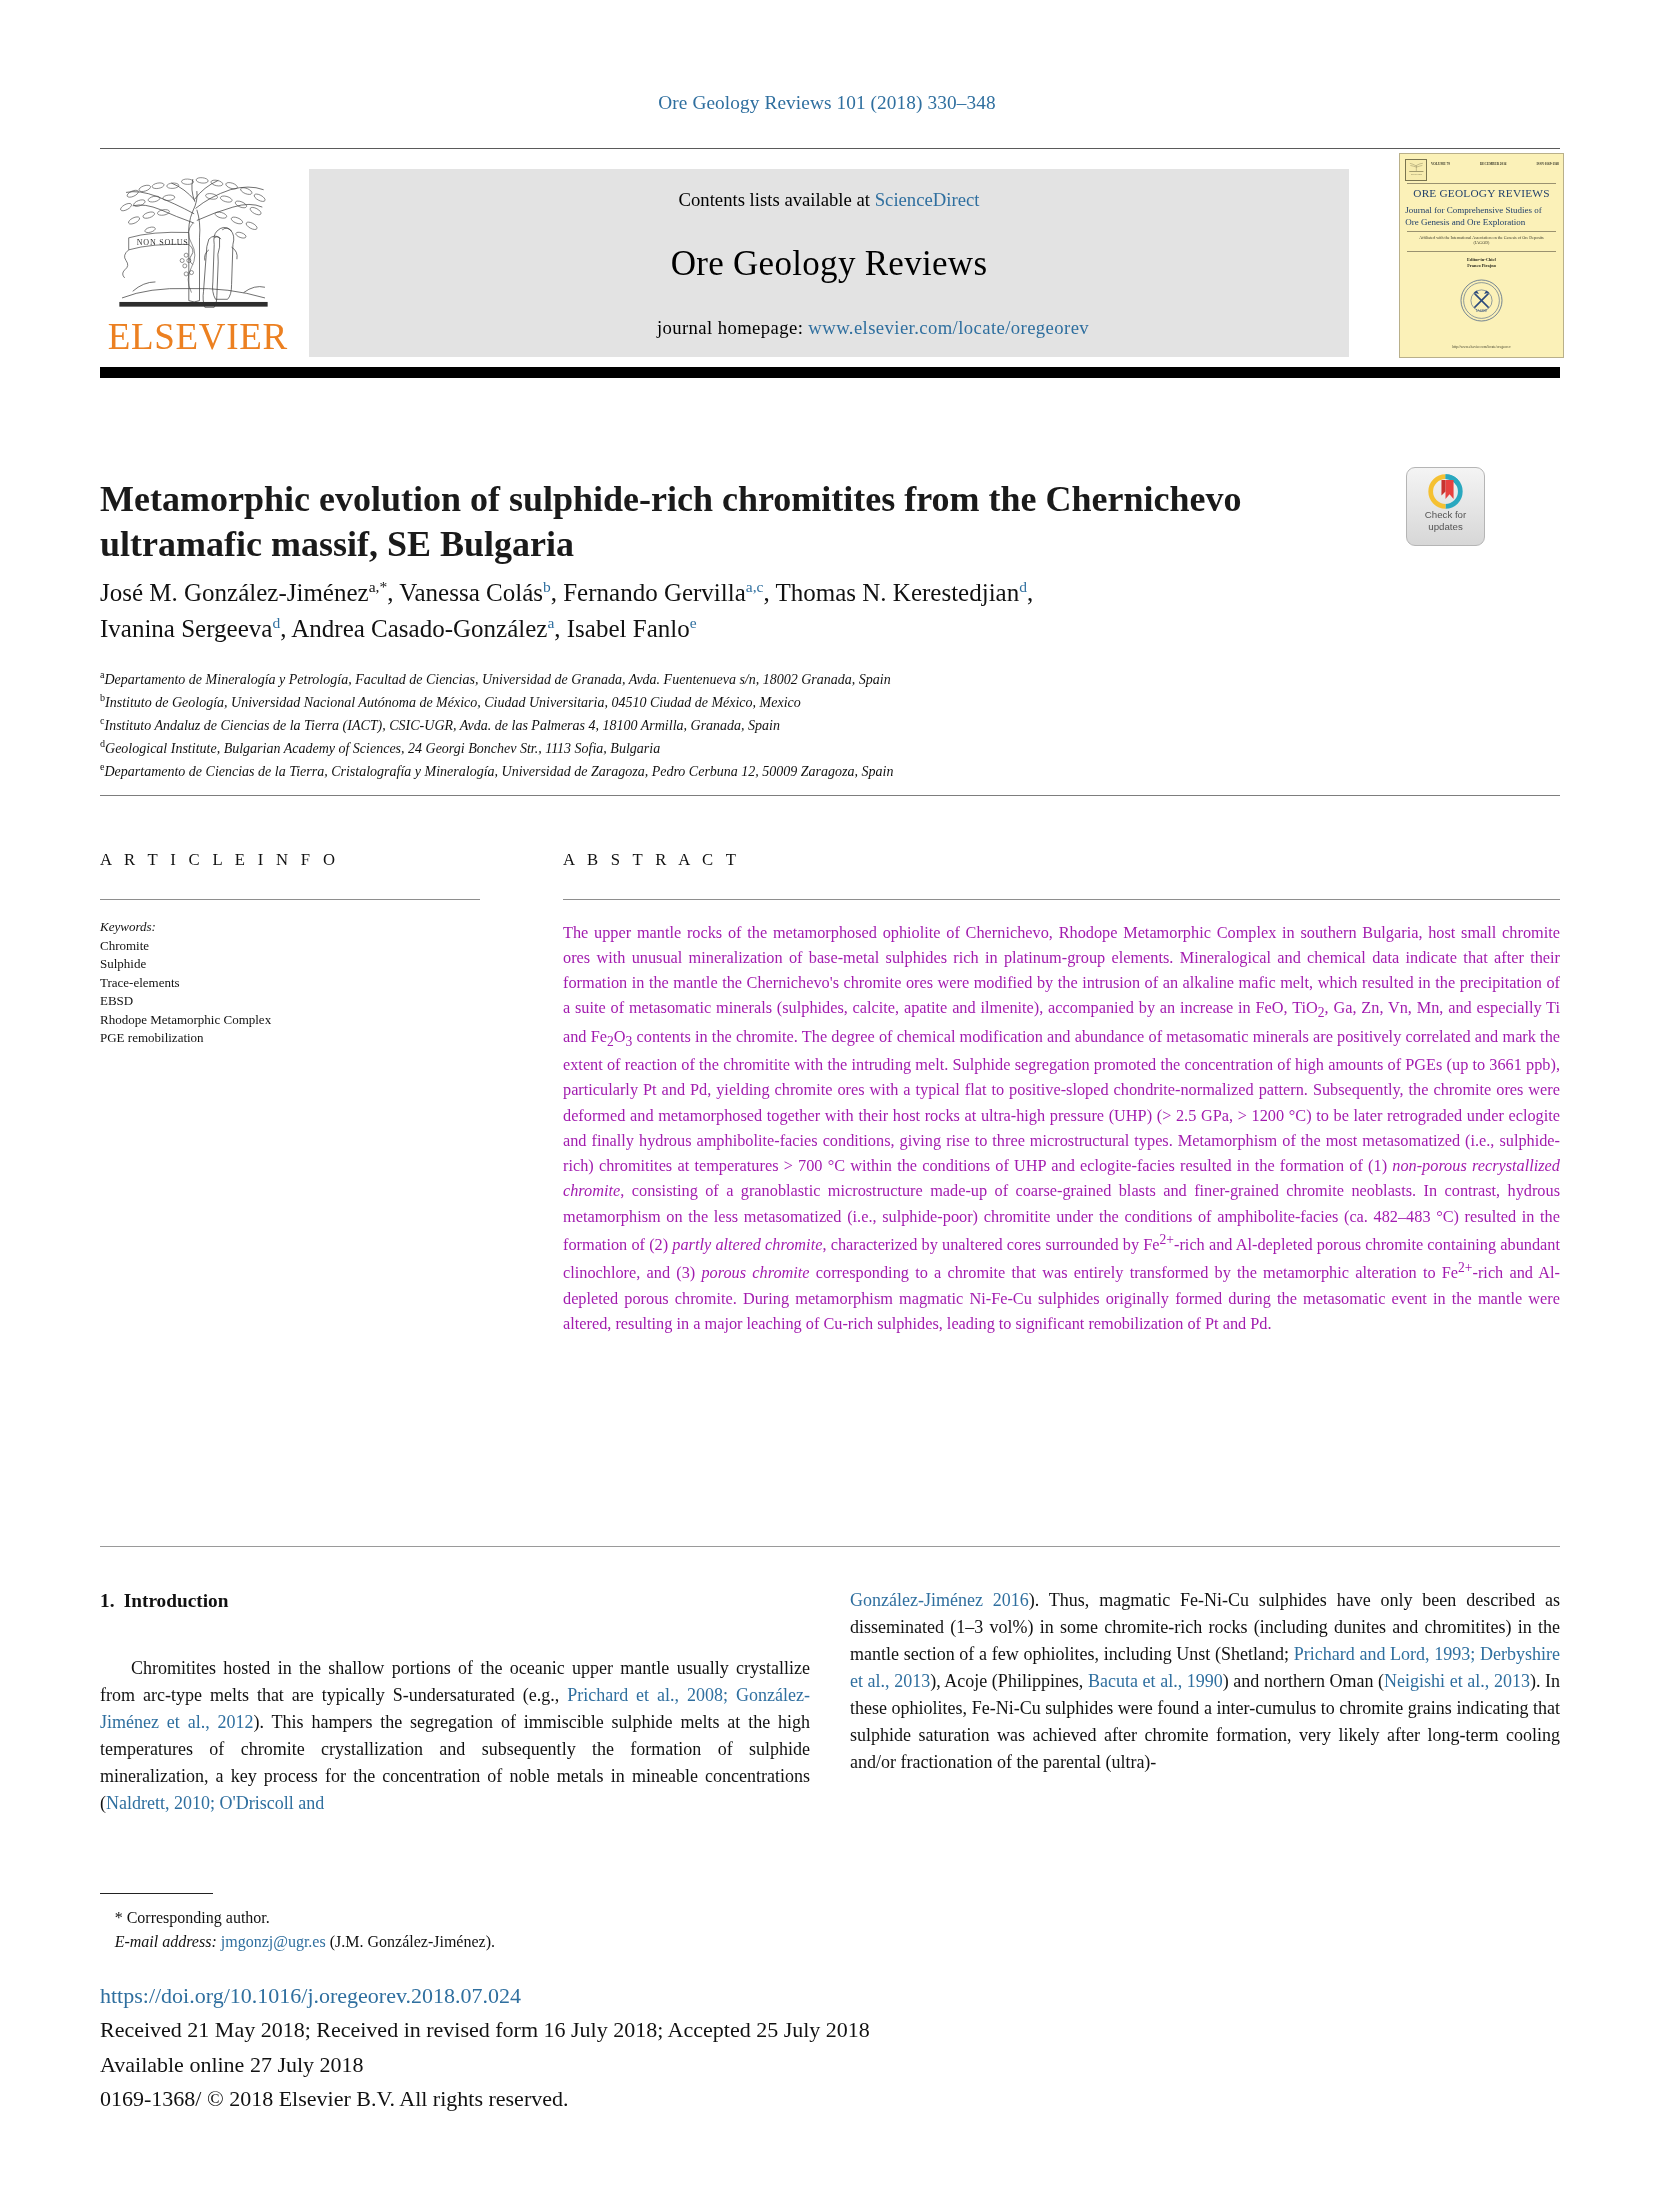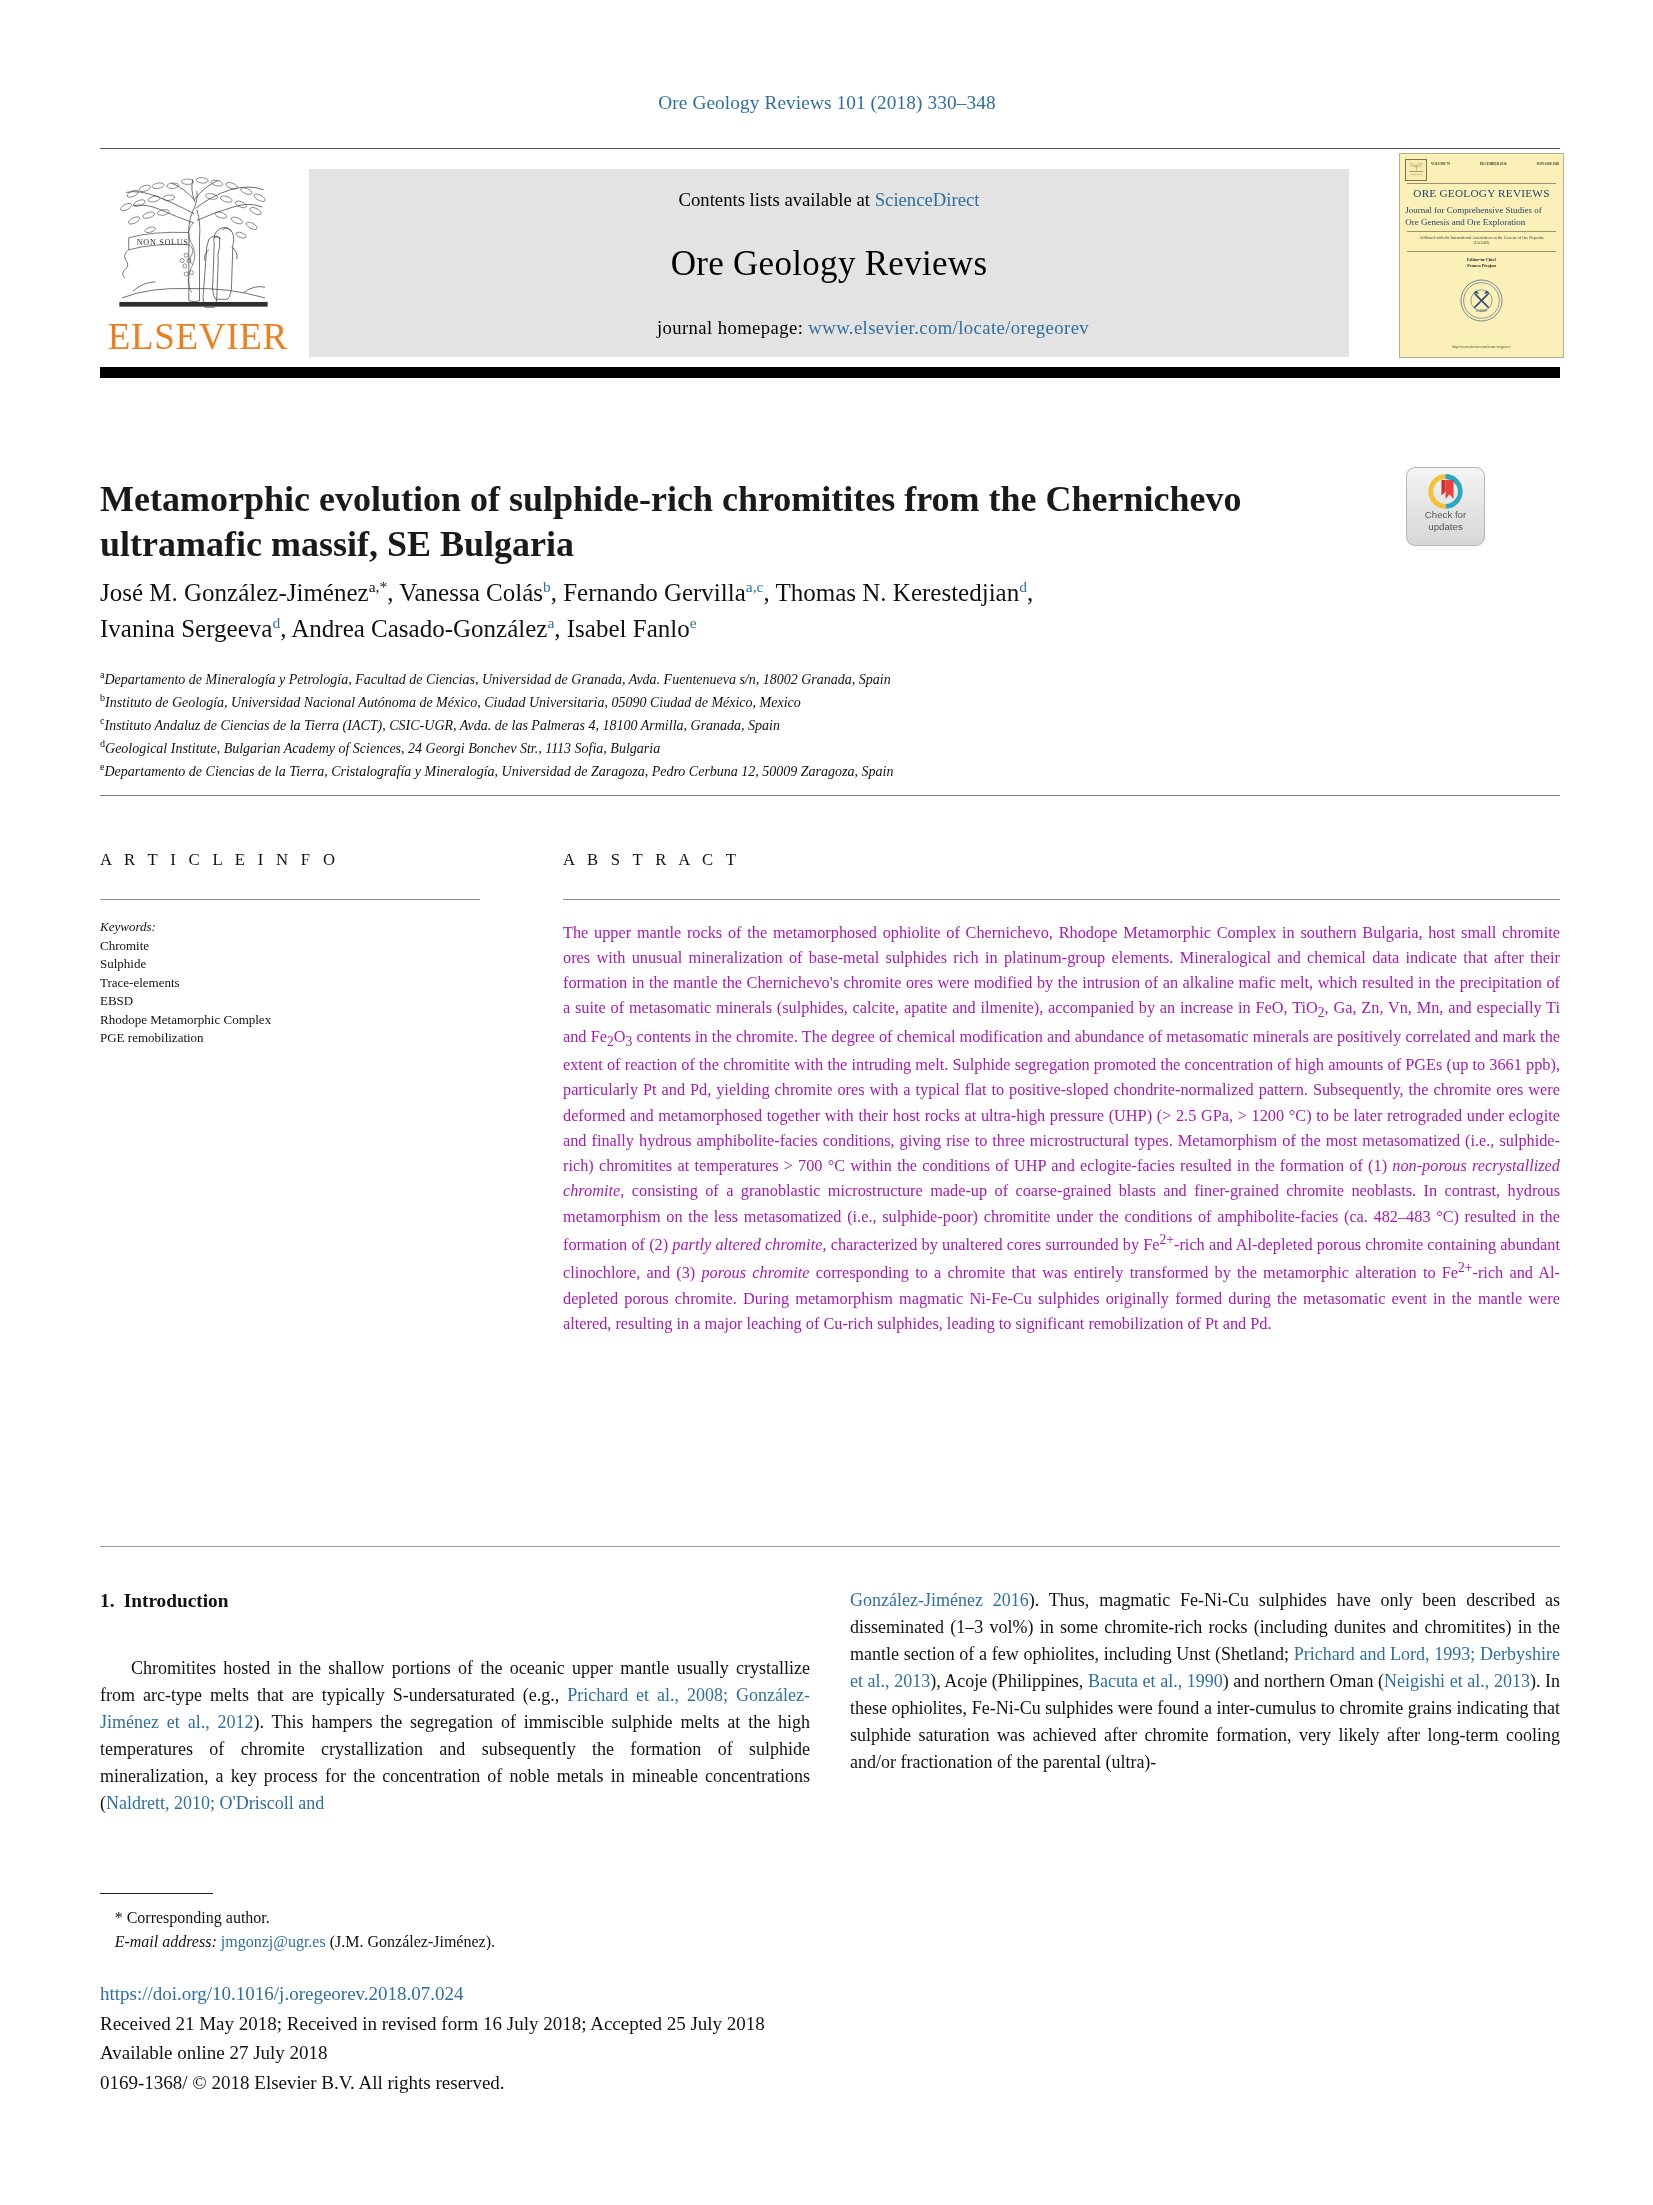--- a/index.html
+++ b/index.html
@@ -379,21 +379,21 @@
     color: #111;
   }
   .footnote .ind { display: block; padding-left: 14.7px; }
   .footnote i { font-style: italic; }
 
   .footer {
     position: absolute;
     left: 100px;
     top: 1979px;
     width: 934px;
-    font-size: 19px;
+    font-size: 22px;
     line-height: 1.56;
     color: #111;
   }
   .footer .doi { color: #2f6f9f; }
 </style>
 </head>
 <body>
 
 <div class="page">
 
@@ -572,21 +572,21 @@
     <span>Vanessa Colás</span><sup>b</sup>,
     <span>Fernando Gervilla</span><sup>a,c</sup>,
     <span>Thomas N. Kerestedjian</span><sup>d</sup>,<br>
     <span>Ivanina Sergeeva</span><sup>d</sup>,
     <span>Andrea Casado-González</span><sup>a</sup>,
     <span>Isabel Fanlo</span><sup>e</sup>
   </div>
 
   <div class="affils">
     <div><span class="mark">a</span><span>Departamento de Mineralogía y Petrología, Facultad de Ciencias, Universidad de Granada, Avda. Fuentenueva s/n, 18002 Granada, Spain</span></div>
-    <div><span class="mark">b</span><span>Instituto de Geología, Universidad Nacional Autónoma de México, Ciudad Universitaria, 05090 Ciudad de México, Mexico</span></div>
+    <div><span class="mark">b</span><span>Instituto de Geología, Universidad Nacional Autónoma de México, Ciudad Universitaria, 04510 Ciudad de México, Mexico</span></div>
     <div><span class="mark">c</span><span>Instituto Andaluz de Ciencias de la Tierra (IACT), CSIC-UGR, Avda. de las Palmeras 4, 18100 Armilla, Granada, Spain</span></div>
     <div><span class="mark">d</span><span>Geological Institute, Bulgarian Academy of Sciences, 24 Georgi Bonchev Str., 1113 Sofia, Bulgaria</span></div>
     <div><span class="mark">e</span><span>Departamento de Ciencias de la Tierra, Cristalografía y Mineralogía, Universidad de Zaragoza, Pedro Cerbuna 12, 50009 Zaragoza, Spain</span></div>
   </div>
 
   <div class="rule-thin-1"></div>
 
   <div class="col-info">
     <div class="secthead">A R T I C L E  I N F O</div>
     <div class="rule"></div>

